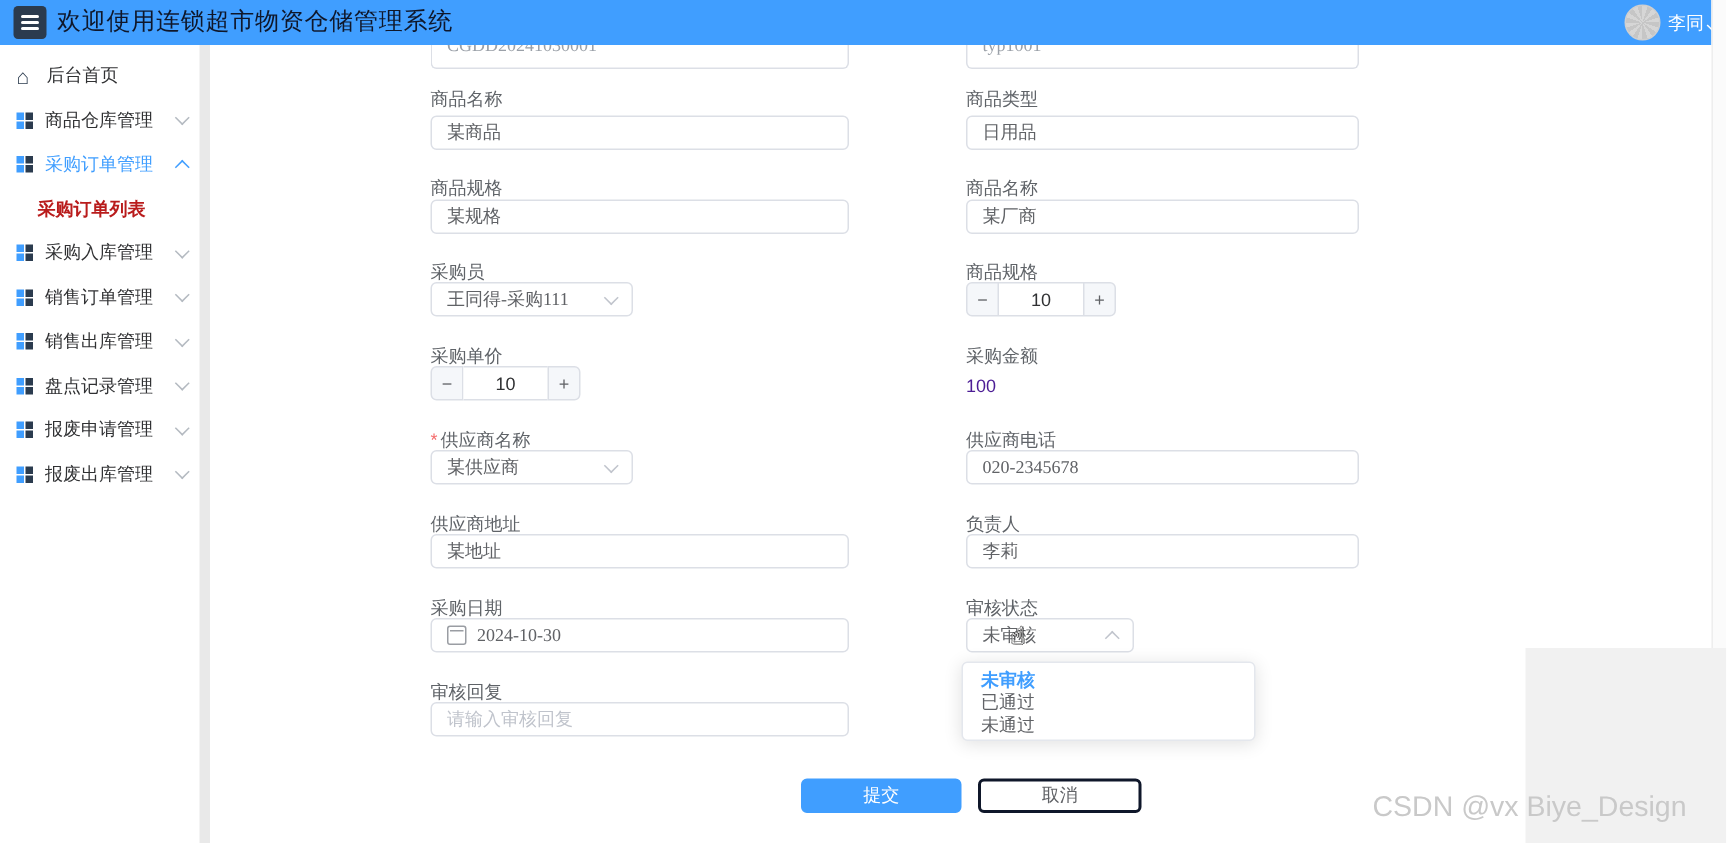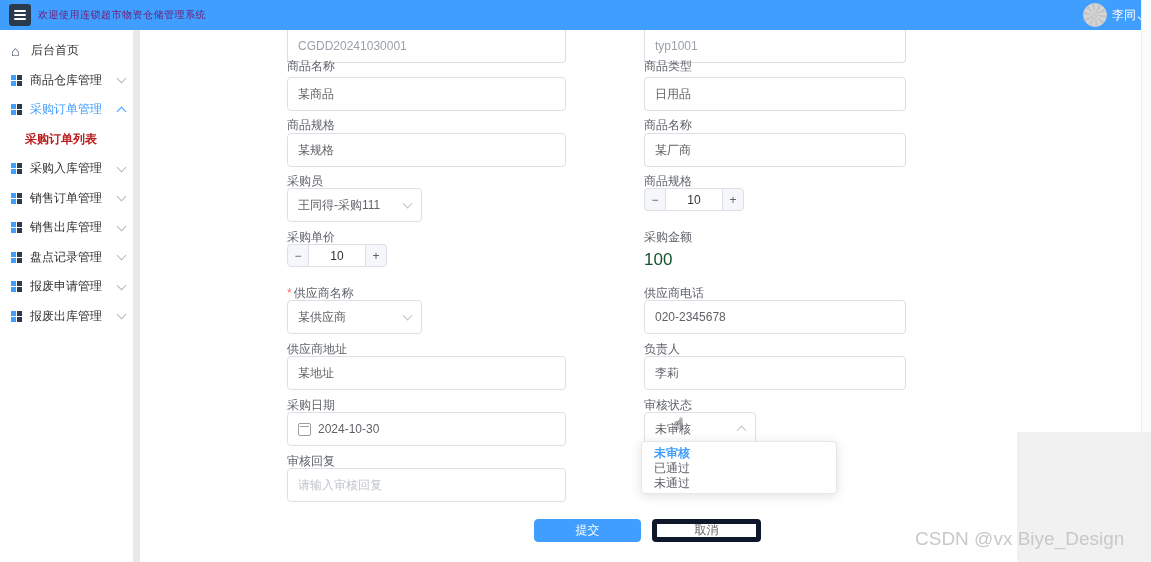--- a/index.html
+++ b/index.html
@@ -3,21 +3,21 @@
 <meta charset="utf-8">
 <style>
   html,body{margin:0;padding:0;}
   .screen{position:relative;width:1151px;height:562px;background:#ffffff;overflow:hidden;
     font-family:"Liberation Sans","DejaVu Sans",sans-serif;font-size:12px;color:#303133;}
   
   .header{position:absolute;left:0;top:0;width:1141px;height:30px;background:#409eff;}
   .hamburger{position:absolute;left:9px;top:4px;width:22px;height:22px;background:#2b3b4e;border-radius:3px;
     display:flex;flex-direction:column;justify-content:center;align-items:center;gap:2px;cursor:pointer;}
   .hamburger i{display:block;width:12px;height:2px;background:#fff;border-radius:1px;}
-  .header-title{position:absolute;left:38px;top:0;height:30px;line-height:30px;color:#701a75;font-size:10px;letter-spacing:.5px;}
+  .header-title{position:absolute;left:38px;top:0;height:30px;line-height:30px;color:#0f172a;font-size:16px;letter-spacing:.5px;}
   .avatar{position:absolute;left:1083px;top:3px;width:24px;height:24px;border-radius:50%;
     background:repeating-conic-gradient(#d6d6d6 0 18deg,#c6c6c6 18deg 36deg);border:1px solid #cfcfcf;box-sizing:border-box;}
   .username{position:absolute;left:1112px;top:0;height:30px;line-height:30px;color:#ffffff;font-size:12px;}
   .caret{position:absolute;left:1139px;top:14px;width:5px;height:5px;border-right:1px solid #fff;border-bottom:1px solid #fff;transform:rotate(45deg);}
   .right-strip{position:absolute;left:1141px;top:0;width:10px;height:562px;background:#fbfbfb;border-left:1px solid #eeeeee;box-sizing:border-box;}
   
   .sidebar{position:absolute;left:0;top:30px;width:133px;height:532px;background:#fff;padding-top:6px;box-sizing:border-box;}
   .sb-scroll{position:absolute;left:133px;top:30px;width:7px;height:532px;background:#e9e9e9;}
   .sb-item{height:29.5px;display:flex;align-items:center;padding-left:11px;padding-right:8px;font-size:12px;color:#303133;cursor:pointer;}
   .sb-item .lbl-t{white-space:nowrap;}
@@ -28,21 +28,21 @@
     linear-gradient(#409eff,#409eff) 0 6px/5px 5px no-repeat,
     linear-gradient(#2b3b4e,#2b3b4e) 6px 0/5px 5px no-repeat,
     linear-gradient(#2b3b4e,#2b3b4e) 6px 6px/5px 5px no-repeat;}
   .home-icon{width:14px;margin-right:6px;flex:none;color:#2b3b4e;font-size:14px;line-height:12px;}
   .chev{margin-left:auto;width:6px;height:6px;border-right:1px solid #b4bac1;border-bottom:1px solid #b4bac1;flex:none;}
   .chev.down{transform:rotate(45deg);margin-top:-3px;}
   .chev.up{transform:rotate(-135deg);margin-top:3px;border-color:#409eff;}
   
   .flabel{position:absolute;font-size:12px;color:#5f6368;white-space:nowrap;}
   .inp{position:absolute;height:23px;border:1px solid #dcdfe6;border-radius:4px;background:#fff;
-    box-sizing:border-box;display:flex;align-items:center;padding:16px 10px;font-size:12px;color:#606266;white-space:nowrap;}
+    box-sizing:border-box;display:flex;align-items:center;padding:0 10px;font-size:12px;color:#606266;white-space:nowrap;font-family:Liberation Serif, serif;}
   .inp-cut{top:30px;height:16px;border-top:none;border-radius:0 0 4px 4px;overflow:hidden;align-items:flex-start;}
   .inp-cut span{margin-top:-7px;color:#9aa0a8;}
   .placeholder{color:#c0c4cc;}
   .sel-arrow{margin-left:auto;width:6px;height:6px;border-right:1px solid #c0c4cc;border-bottom:1px solid #c0c4cc;}
   .sel-arrow.down{transform:rotate(45deg);margin-top:-3px;}
   .sel-arrow.up{transform:rotate(-135deg);margin-top:3px;}
   .req{color:#f56c6c;margin-right:2px;}
   
   .stepper{position:absolute;height:23px;display:flex;box-sizing:border-box;}
   .st-btn{width:22px;height:23px;background:#f5f7fa;border:1px solid #dcdfe6;box-sizing:border-box;color:#606266;
@@ -55,25 +55,25 @@
   .cal-icon::before{content:"";position:absolute;left:1px;right:1px;top:2px;height:1px;background:#9a9da3;}
   
   .dropdown{position:absolute;left:641px;top:441px;width:196px;height:53px;background:#fff;border:1px solid #e4e7ed;
     border-radius:4px;box-shadow:0 2px 12px rgba(0,0,0,.12);box-sizing:border-box;padding-top:4px;z-index:5;}
   .dd-opt{height:15px;line-height:15px;padding-left:12px;font-size:12px;color:#606266;cursor:pointer;}
   .dd-opt.selected{color:#409eff;font-weight:bold;}
   
   .btn{position:absolute;height:23px;border-radius:4px;display:flex;align-items:center;justify-content:center;
     font-size:12px;box-sizing:border-box;cursor:pointer;}
   .btn.primary{left:534px;top:519px;width:107px;background:#409eff;color:#fff;border:1px solid #409eff;}
-  .btn.plain{left:652px;top:519px;width:109px;background:#fff;color:#606266;border:5px solid #0f172a;}
+  .btn.plain{left:652px;top:519px;width:109px;background:#fff;color:#606266;border:2px solid #0f172a;}
   
   .corner-panel{position:absolute;left:1017px;top:432px;width:134px;height:130px;background:#f1f1f1;}
   .watermark{position:absolute;left:915px;top:528px;font-size:19px;color:#c9c9c9;white-space:nowrap;z-index:6;}
-  .amount-text{position:absolute;font-size:17px;color:#14532d;}
+  .amount-text{position:absolute;font-size:12px;color:#4c1d95;}
   .cursor-hand{position:absolute;left:674px;top:415px;font-size:15px;color:#fff;z-index:9;
     text-shadow:-1px 0 #333,1px 0 #333,0 -1px #333,0 1px #333;}
   .col-l{left:287px;width:279px;}
   .col-r{left:644px;width:262px;}
 </style>
 </head>
 <body>
 
 <div class="screen">
 

